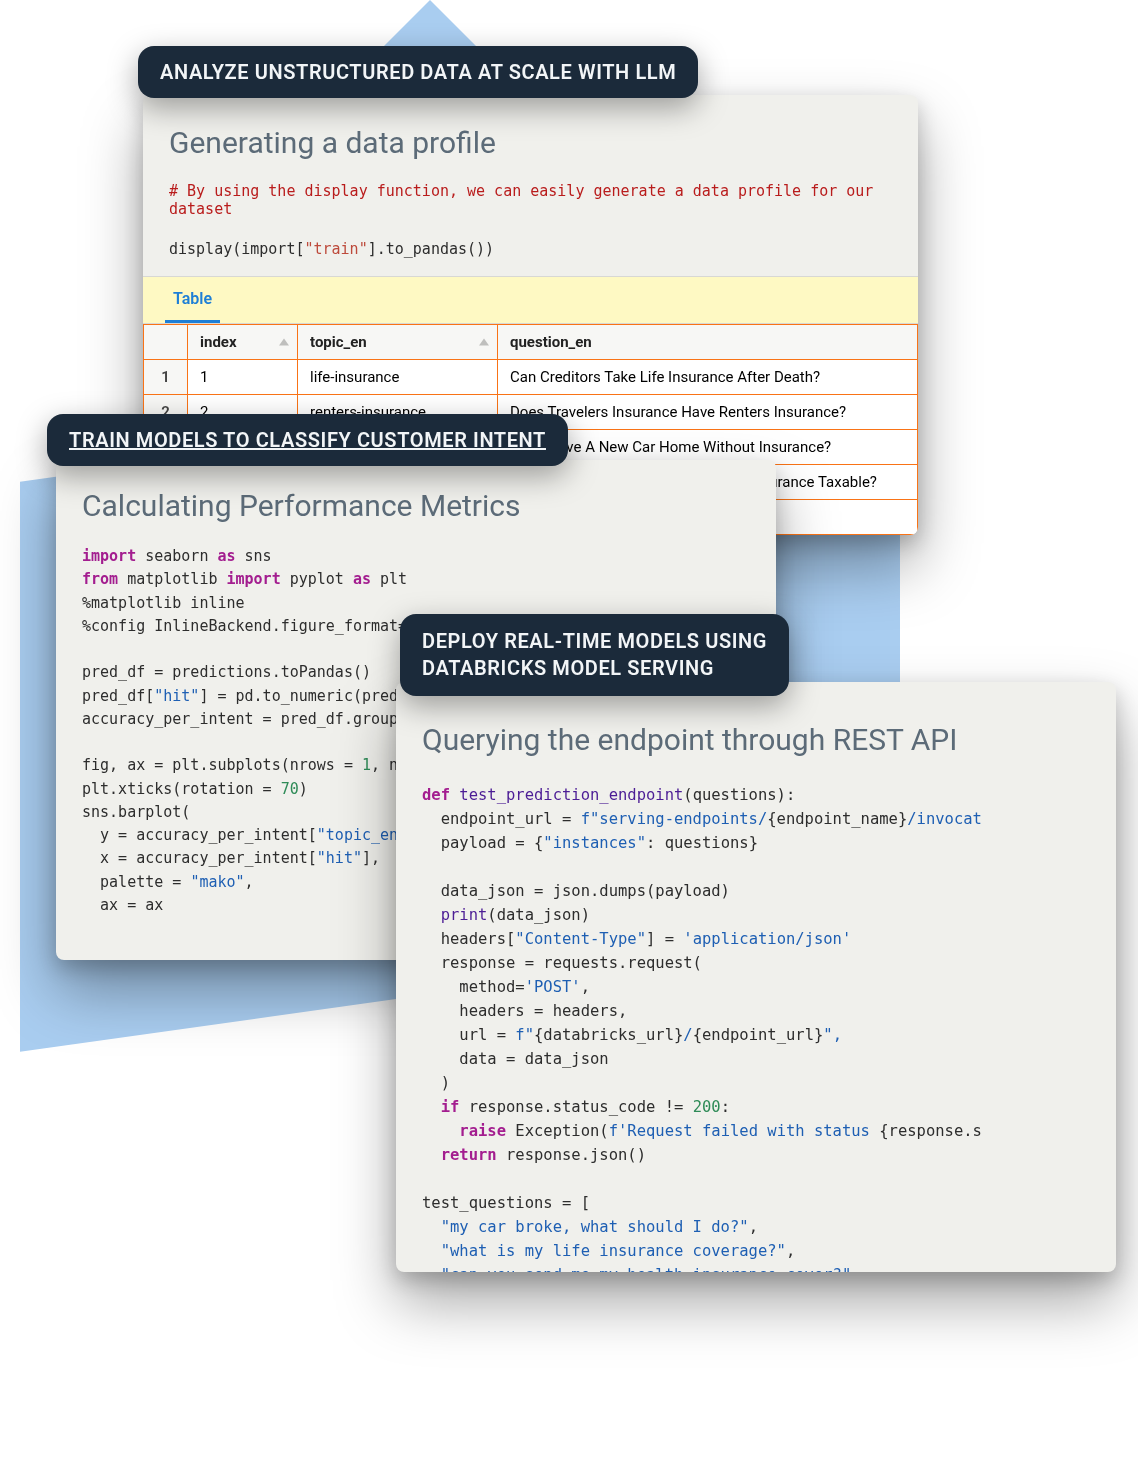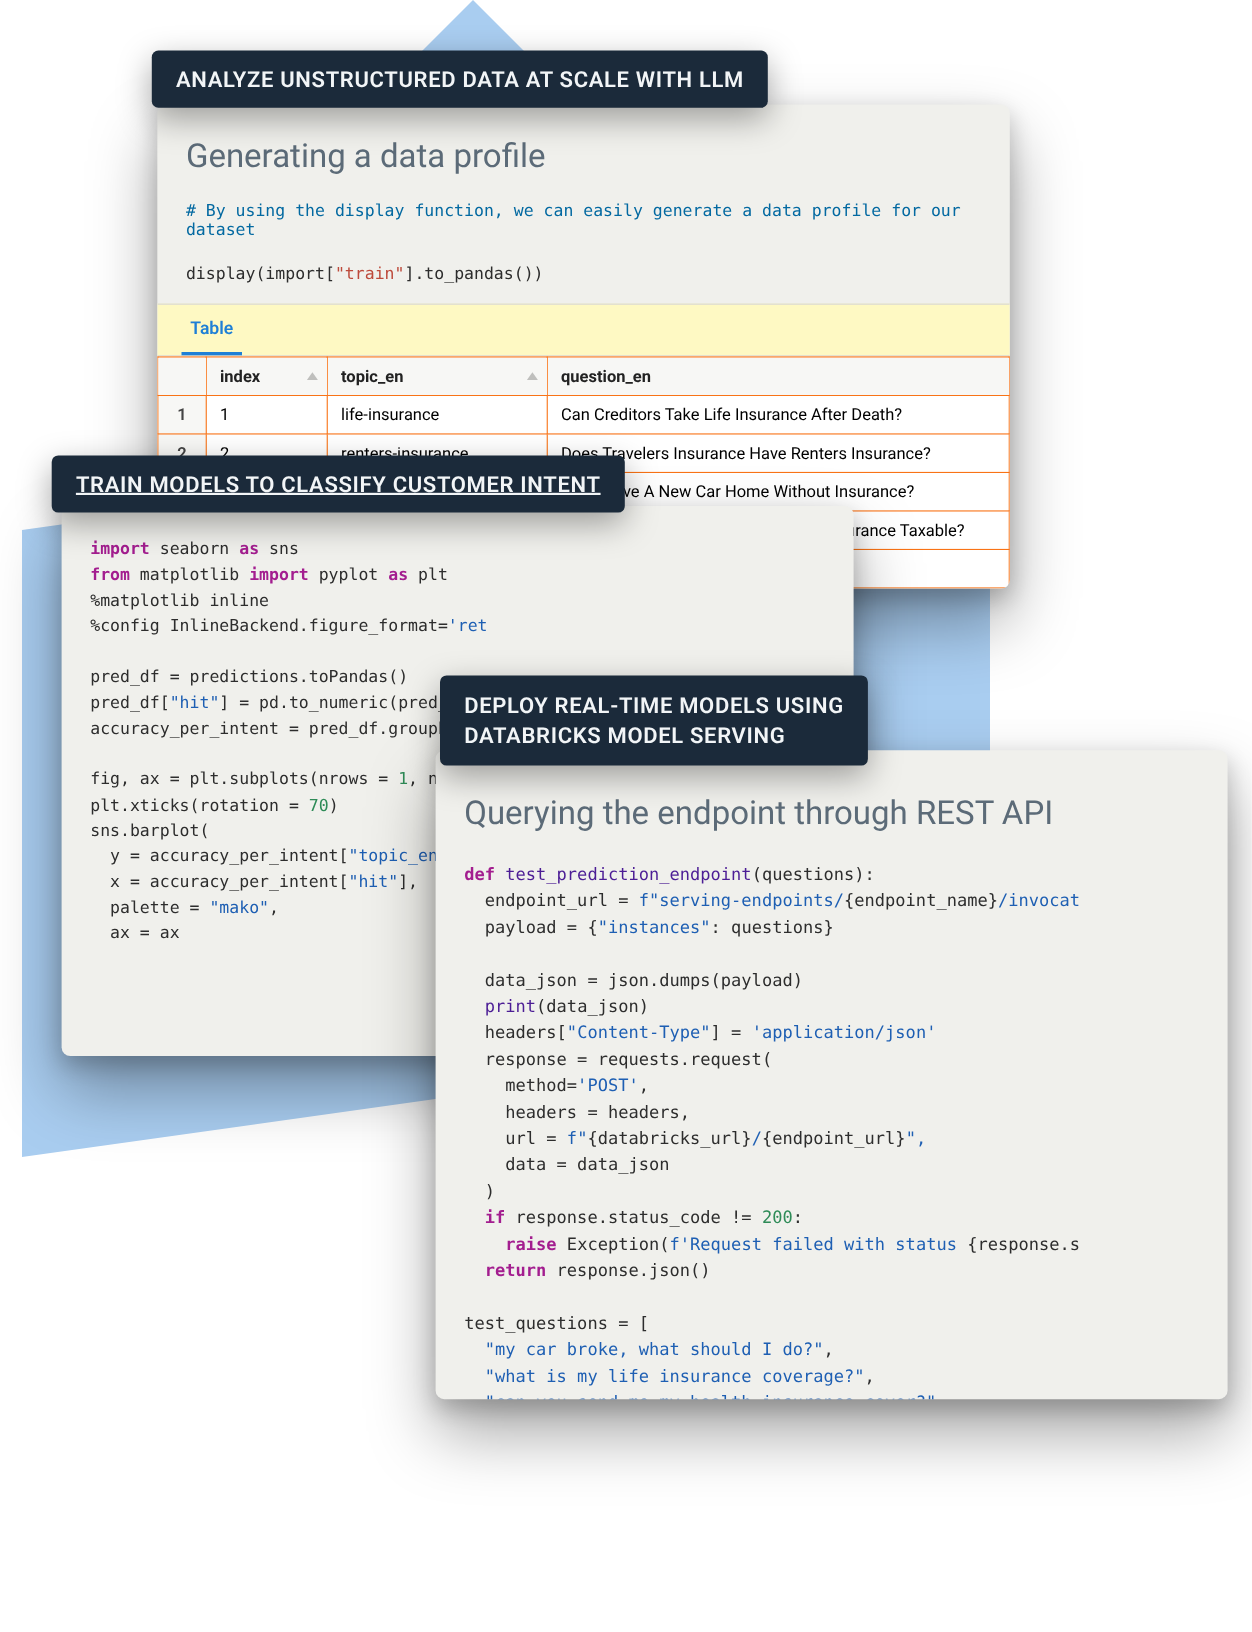--- a/index.html
+++ b/index.html
@@ -35,21 +35,21 @@
     z-index: 0;
   }
 
   .label-pill {
     position: absolute;
     background: #1b2a3a;
     color: #f2f5f7;
     font-weight: 600;
     letter-spacing: 0.03em;
     padding: 14px 22px;
-    border-radius: 6px;
+    border-radius: 16px;
     font-size: 20px;
     z-index: 20;
     box-shadow: 0 10px 30px rgba(0,0,0,0.35);
   }
 
   .card {
     position: absolute;
     background: #f0f0ec;
     border-radius: 8px;
     box-shadow: 0 30px 60px rgba(0,0,0,0.35), 0 8px 20px rgba(0,0,0,0.2);
@@ -59,21 +59,21 @@
   
   .card1 { left: 143px; top: 95px; width: 775px; z-index: 5; }
   .card1 .pad { padding: 30px 26px 0 26px; }
   .card-title {
     color: #5c6b78;
     font-size: 30px;
     font-weight: 400;
     margin-bottom: 22px;
   }
   .comment-line {
-    color: #0369a1;
+    color: #b91c1c;
     font-size: 15px;
     margin-bottom: 22px;
   }
   .code-line {
     color: #2d2d2d;
     font-size: 15px;
     margin-bottom: 18px;
   }
   .code-line .str { color: #bd4a3b; }
 
@@ -208,20 +208,21 @@
         <td style="padding-left:90px">uity Income Reported?</td>
       </tr>
     </tbody>
   </table>
 </div>
 
 <div class="label-pill" style="left:47px; top:414px;text-decoration:underline;">TRAIN MODELS TO CLASSIFY CUSTOMER INTENT</div>
 
 <div class="card card2">
   <div class="pad">
+    <div class="card-title">Calculating Performance Metrics</div>
     <div class="code-block mono"><span class="kw">import</span><span> seaborn </span><span class="kw">as</span><span> sns</span>
 <span class="kw">from</span><span> matplotlib </span><span class="kw">import</span><span> pyplot </span><span class="kw">as</span><span> plt</span>
 <span>%matplotlib inline</span>
 <span>%config InlineBackend.figure_format=</span><span class="str2">'ret</span>
 
 <span>pred_df = predictions.toPandas()</span>
 <span>pred_df[</span><span class="str2">"hit"</span><span>] = pd.to_numeric(pred_df["</span>
 <span>accuracy_per_intent = pred_df.groupby(</span><span class="str2">"t</span>
 
 <span>fig, ax = plt.subplots(nrows = </span><span class="num">1</span><span>, ncols</span>

